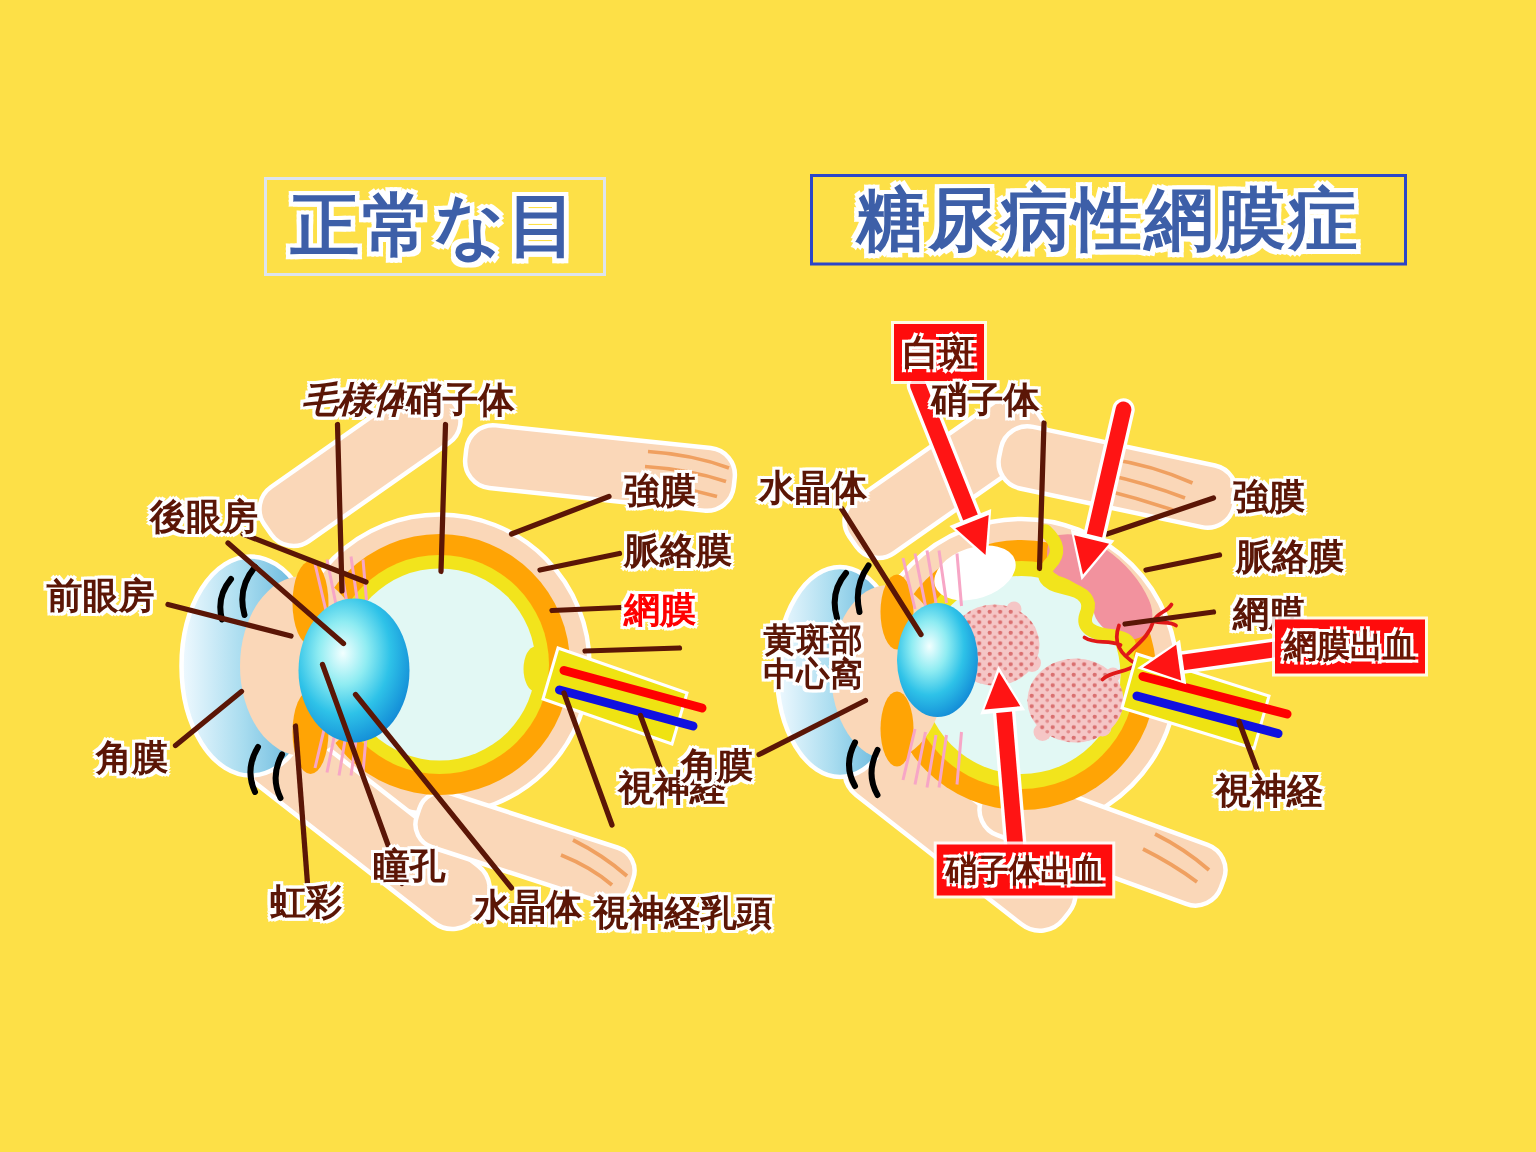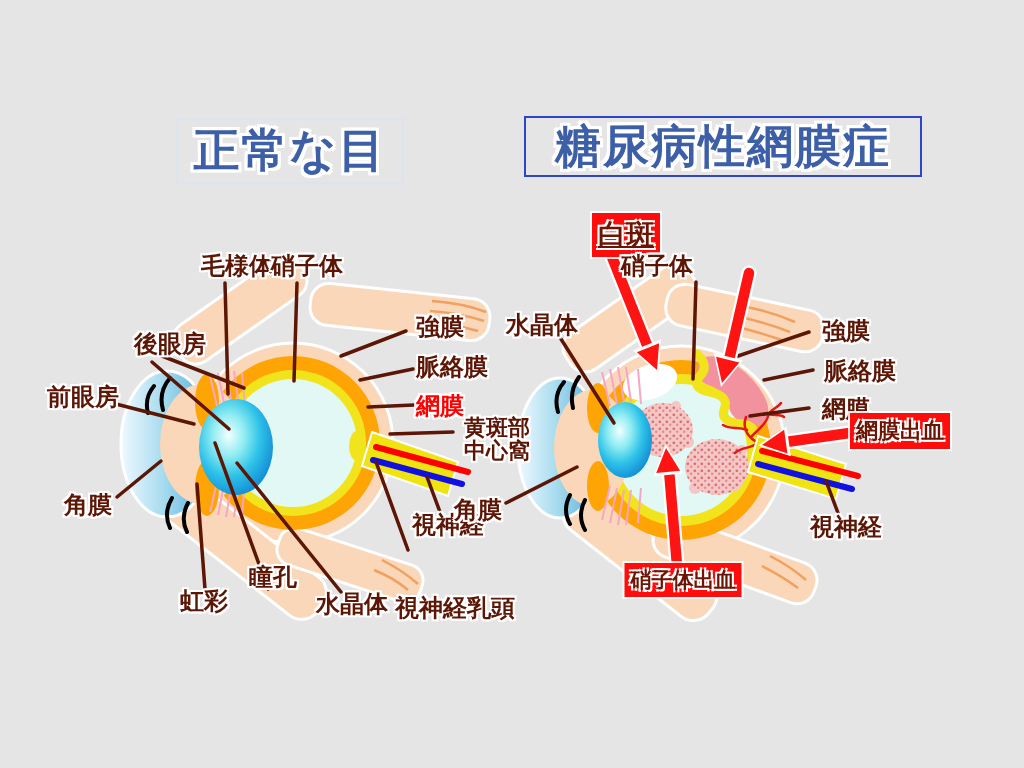--- a/index.html
+++ b/index.html
@@ -1,35 +1,35 @@
 <!DOCTYPE html>
 <html><head>
 <meta charset="utf-8">
 <style>
   html,body{margin:0;padding:0;}
   #stage{
     position:relative;width:1024px;height:768px;overflow:hidden;
-    background:#e5e5e5;
+    background:#fde047;
     font-family:"DejaVu Sans","Liberation Sans",sans-serif;
   }
   #stage svg{position:absolute;left:0;top:0;}
   .title-box{
     position:absolute;display:flex;align-items:center;justify-content:center;
     font-weight:bold;font-size:46px;color:#3D5FA8;letter-spacing:2px;white-space:nowrap;
     text-shadow:-3px -3px 0 #fff,3px -3px 0 #fff,-3px 3px 0 #fff,3px 3px 0 #fff,
                 -3px 0 0 #fff,3px 0 0 #fff,0 -3px 0 #fff,0 3px 0 #fff;
   }
   .lbl{
     position:absolute;transform:translate(-50%,-50%);
     font-weight:bold;font-size:24px;color:#5B1606;white-space:nowrap;line-height:1.05;
     text-shadow:-2px -2px 0 #fff,2px -2px 0 #fff,-2px 2px 0 #fff,2px 2px 0 #fff,
                 -2px 0 0 #fff,2px 0 0 #fff,0 -2px 0 #fff,0 2px 0 #fff;
   }
   .lbl.red{color:#FF0000;}
-  .lbl.two-line{text-align:center;font-size:22px;}
+  .lbl.two-line{text-align:center;font-size:22px;margin-left:45px;}
   .lbl.two-line span{display:block;}
   .redbox{
     position:absolute;transform:translate(-50%,-50%);
     background:#FF0C0C;color:#6B1504;font-weight:bold;white-space:nowrap;
     padding:3px 6px;box-shadow:0 0 0 2px rgba(255,255,255,.85);
     text-shadow:-2px -2px 0 #fff,2px -2px 0 #fff,-2px 2px 0 #fff,2px 2px 0 #fff;
   }
 </style>
 </head>
 <body>
@@ -207,41 +207,41 @@
       <line x1="885" y1="428" x2="786" y2="442" stroke="#FF1414" stroke-width="10.5" stroke-linecap="round"></line>
       <g transform="translate(762,445) rotate(82.1)">
             <path d="M0,4 L-15,-27 L15,-27 Z" fill="#fff"></path>
             <path d="M0,0 L-12,-24 L12,-24 Z" fill="#FF1414"></path>
           </g>
     </g>
   </g>
 </svg>
 
   <div class="title-box" style="left:176px;top:118px;width:224px;height:62px;border:2px solid #DDE4EE;">正常な目</div>
-  <div class="title-box" style="left:524px;top:116px;width:394px;height:57px;border:2px solid #2B46C8;">糖尿病性網膜症</div>
-
-  <div class="lbl" style="left:237px;top:267px;">毛様体</div>
+  <div class="title-box" style="left:540px;top:116px;width:394px;height:57px;border:2px solid #2B46C8;">糖尿病性網膜症</div>
+
+  <div class="lbl" style="left:237px;top:267px;font-style:italic;">毛様体</div>
   <div class="lbl" style="left:307px;top:267px;">硝子体</div>
-  <div class="lbl" style="left:136px;top:345px;margin-left:34px;">後眼房</div>
-  <div class="lbl" style="left:83px;top:398px;">前眼房</div>
+  <div class="lbl" style="left:136px;top:345px;">後眼房</div>
+  <div class="lbl" style="left:67px;top:398px;">前眼房</div>
   <div class="lbl" style="left:88px;top:506px;">角膜</div>
   <div class="lbl" style="left:204px;top:602px;text-align:center;">虹彩</div>
   <div class="lbl" style="left:273px;top:578px;">瞳孔</div>
   <div class="lbl" style="left:352px;top:605px;">水晶体</div>
   <div class="lbl" style="left:440px;top:328px;">強膜</div>
   <div class="lbl" style="left:452px;top:368px;">脈絡膜</div>
   <div class="lbl red" style="left:440px;top:407px;">網膜</div>
   <div class="lbl two-line" style="left:497px;top:439px;">
     <span>黄斑部</span>
     <span>中心窩</span>
   </div>
   <div class="lbl" style="left:448px;top:526px;">視神経</div>
   <div class="lbl" style="left:455px;top:565px;margin-top:44px;">視神経乳頭</div>
 
-  <div class="redbox" style="left:626px;top:235px;font-size:28px;text-decoration:underline;">白斑</div>
+  <div class="redbox" style="left:626px;top:235px;font-size:24px;">白斑</div>
   <div class="lbl" style="left:657px;top:267px;">硝子体</div>
   <div class="lbl" style="left:542px;top:326px;">水晶体</div>
   <div class="lbl" style="left:478px;top:511px;">角膜</div>
   <div class="lbl" style="left:846px;top:332px;">強膜</div>
   <div class="lbl" style="left:860px;top:372px;">脈絡膜</div>
   <div class="lbl" style="left:846px;top:410px;">網膜</div>
   <div class="redbox" style="left:900px;top:431px;font-size:22px;">網膜出血</div>
   <div class="lbl" style="left:846px;top:528px;">視神経</div>
   <div class="redbox" style="left:683px;top:580px;font-size:21px;font-family:Liberation Mono, monospace;">硝子体出血</div>
 

